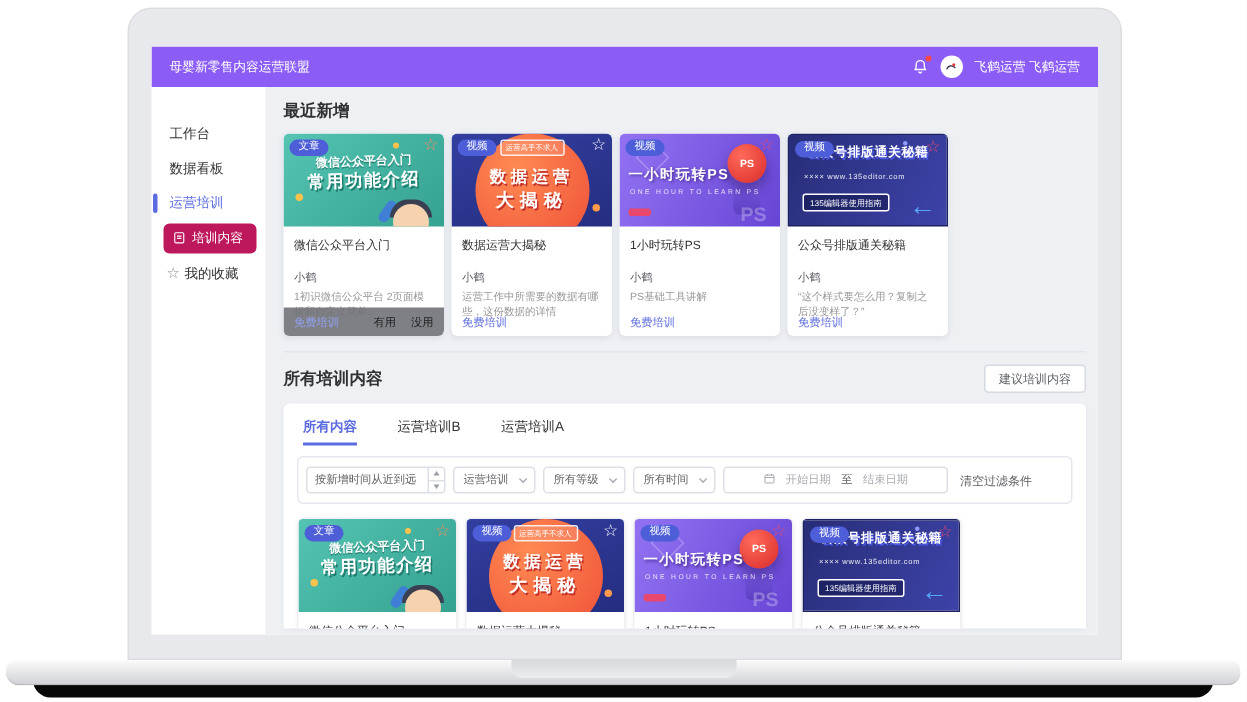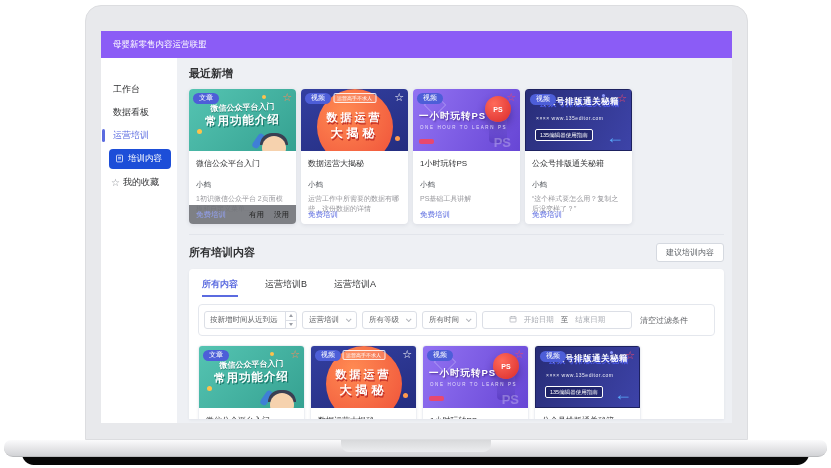--- a/index.html
+++ b/index.html
@@ -28,21 +28,21 @@
   .bell-dot { position:absolute; top:-2px; right:-2px; width:4px; height:4px; border-radius:50%; background:#f5484d; }
   .avatar { width:15px; height:15px; border-radius:50%; background:#fff; display:flex; align-items:center; justify-content:center; overflow:hidden; }
   .tb-name { color:#fff; font-size:8.5px; }
 
   
   .body { display:flex; height:365px; }
   .sidebar { width:76px; background:#fff; padding-top:20px; flex-shrink:0; }
   .side-item { position:relative; height:23px; display:flex; align-items:center; padding-left:12px; font-size:9px; color:#303133; cursor:pointer; }
   .side-item.blue { color:#5b6be0; }
   .side-ind { position:absolute; left:1px; top:5px; width:3px; height:13px; border-radius:2px; background:#5b6be0; }
-  .side-pill { margin:2px 6px 2px 8px; height:20px; background:#1d4ed8; border-radius:4px; color:#fff;
+  .side-pill { margin:2px 6px 2px 8px; height:20px; background:#be185d; border-radius:4px; color:#fff;
                display:flex; align-items:center; gap:4px; padding-left:6px; font-size:8.5px; cursor:pointer; }
   .side-fav { display:flex; align-items:center; gap:3px; padding-left:10px; height:23px; font-size:9px; color:#303133; cursor:pointer; }
   .fav-star { font-size:10px; color:#8a8d93; line-height:1; }
 
   .main { flex:1; background:#eef0f4; padding:8px 8px 0 12px; overflow:hidden; }
   .sec-title { font-size:11px; font-weight:bold; color:#303133; }
 
   
   .grid { display:flex; gap:5px; margin-top:8px; }
   .card { position:relative; width:107px; height:135px; background:#fff; border-radius:4px;
@@ -151,20 +151,37 @@
 <body>
 
 <div class="stage">
 
   <div class="bezel">
     <div class="screen">
       <div class="app">
 
         <div class="topbar">
           <span class="tb-title">母婴新零售内容运营联盟</span>
+          <div class="tb-right">
+            <span class="bell">
+              <svg width="11" height="11" viewBox="0 0 24 24">
+                  <path d="M12 3a6 6 0 0 0-6 6v4l-1.5 3h15L18 13V9a6 6 0 0 0-6-6z" fill="none" stroke="#fff" stroke-width="2"></path>
+                  <path d="M10 19a2 2 0 0 0 4 0" fill="none" stroke="#fff" stroke-width="2"></path>
+                </svg>
+              <i class="bell-dot"></i>
+            </span>
+            <span class="avatar">
+              <svg width="10" height="10" viewBox="0 0 24 24">
+                  <circle cx="12" cy="12" r="11" fill="#fff"></circle>
+                  <path d="M5 15c3-7 10-7 14-2" stroke="#35384a" stroke-width="2" fill="none"></path>
+                  <circle cx="16.5" cy="7.5" r="2.5" fill="#e23b3b"></circle>
+                </svg>
+            </span>
+            <span class="tb-name">飞鹤运营 飞鹤运营</span>
+          </div>
         </div>
 
         <div class="body">
 
           <div class="sidebar">
             <div class="side-item">
               <span>工作台</span>
             </div>
             <div class="side-item">
               <span>数据看板</span>

